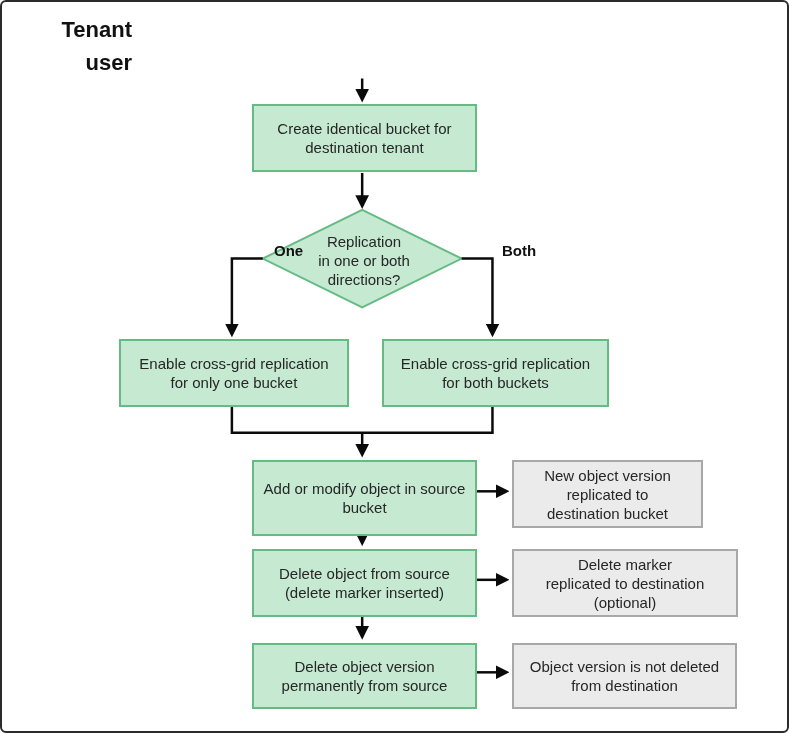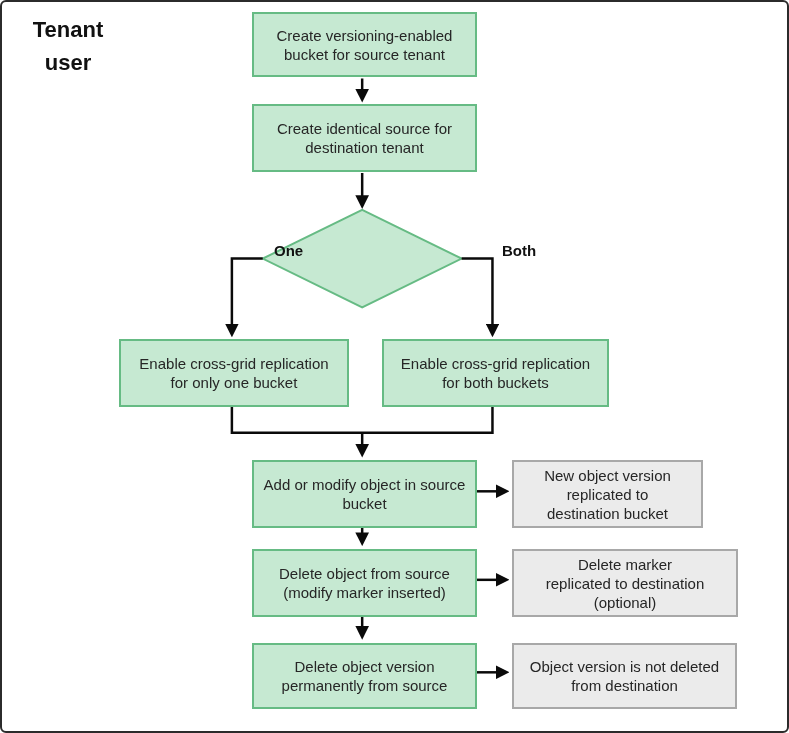--- a/index.html
+++ b/index.html
@@ -64,24 +64,24 @@
     color:var(--text);
   }
   .branch-label{
     position:absolute;
     font-size:15px;font-weight:bold;color:#111;
     line-height:15px;
     margin-left:40px;
   }
   .diagram-title{
     position:absolute;
-    left:14px;top:11px;width:104px;
+    left:26px;top:11px;width:104px;
     font-size:22px;font-weight:bold;color:#111;
     line-height:33px;
-    text-align:center;
+    text-align:right;
     white-space:pre-line;
   }
 </style>
 </head>
 <body>
 
 <div class="canvas">
 
   <svg class="connector-layer" width="789" height="733" viewBox="0 0 789 733" xmlns="http://www.w3.org/2000/svg">
     <defs>
@@ -108,46 +108,47 @@
     <path class="line" d="M362,617 V637" marker-end="url(#arrowhead)"></path>
 
     <path class="line" d="M477,492 H506" marker-end="url(#arrowhead)"></path>
     <path class="line" d="M477,581 H506" marker-end="url(#arrowhead)"></path>
     <path class="line" d="M477,674 H506" marker-end="url(#arrowhead)"></path>
   </svg>
 
   <div class="diagram-title">Tenant
 user</div>
 
-  <div class="node green" style="left:250px;top:10px;width:225px;height:65px">Create versioning-enabled
-bucket for source tenant</div>
 
-  <div class="node green" style="left:250px;top:102px;width:225px;height:68px">Create identical source for
+  <div class="node green" style="left:250px;top:102px;width:225px;height:68px">Create identical bucket for
 destination tenant</div>
 
+  <div class="decision-text" style="left:282px;top:228px;width:160px;height:60px">Replication
+in one or both
+directions?</div>
 
   <div class="branch-label" style="left:232px;top:241px">One</div>
 
   <div class="branch-label" style="left:460px;top:241px">Both</div>
 
   <div class="node green" style="left:117px;top:337px;width:230px;height:68px">Enable cross-grid replication
 for only one bucket</div>
 
   <div class="node green" style="left:380px;top:337px;width:227px;height:68px">Enable cross-grid replication
 for both buckets</div>
 
-  <div class="node green" style="left:250px;top:458px;width:225px;height:68px">Add or modify object in source
+  <div class="node green" style="left:250px;top:458px;width:225px;height:76px">Add or modify object in source
 bucket</div>
 
   <div class="node gray" style="left:510px;top:458px;width:191px;height:68px">New object version
 replicated to
 destination bucket</div>
 
   <div class="node green" style="left:250px;top:547px;width:225px;height:68px">Delete object from source
-(modify marker inserted)</div>
+(delete marker inserted)</div>
 
   <div class="node gray" style="left:510px;top:547px;width:226px;height:68px">Delete marker
 replicated to destination
 (optional)</div>
 
   <div class="node gray" style="left:510px;top:641px;width:225px;height:66px">Object version is not deleted
 from destination</div>
 
   <div class="node green" style="left:250px;top:641px;width:225px;height:66px">Delete object version
 permanently from source</div>

